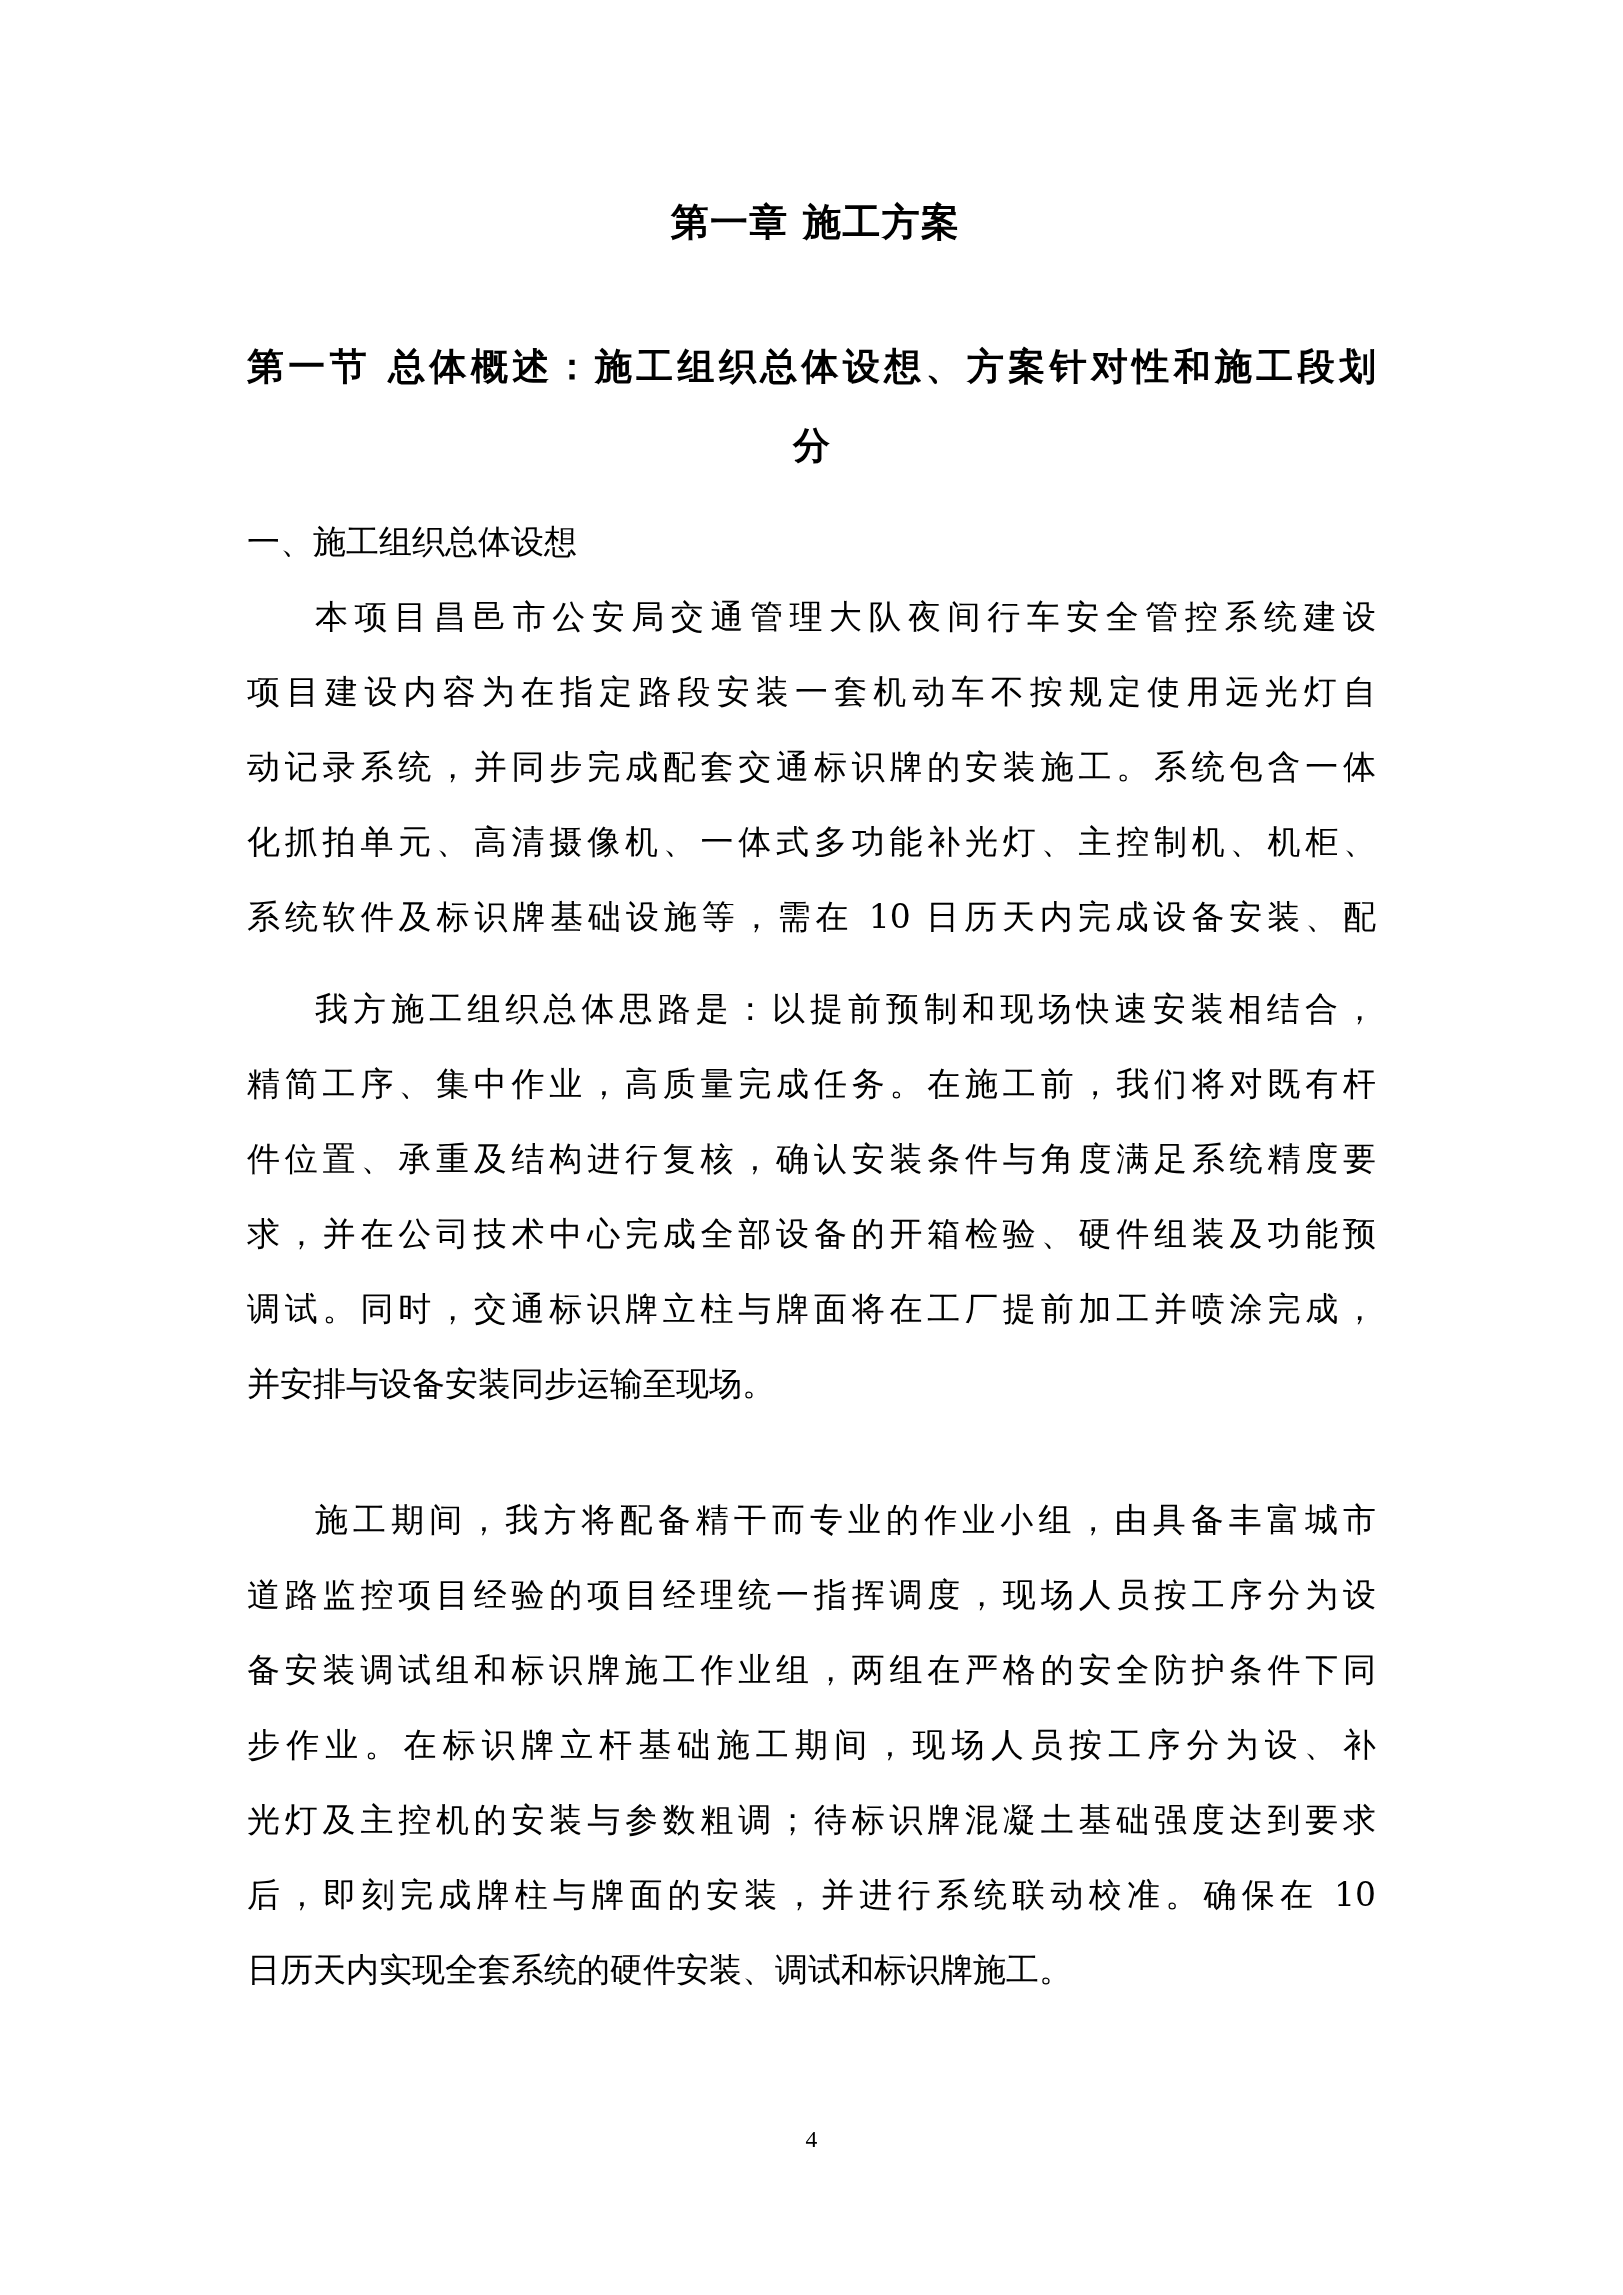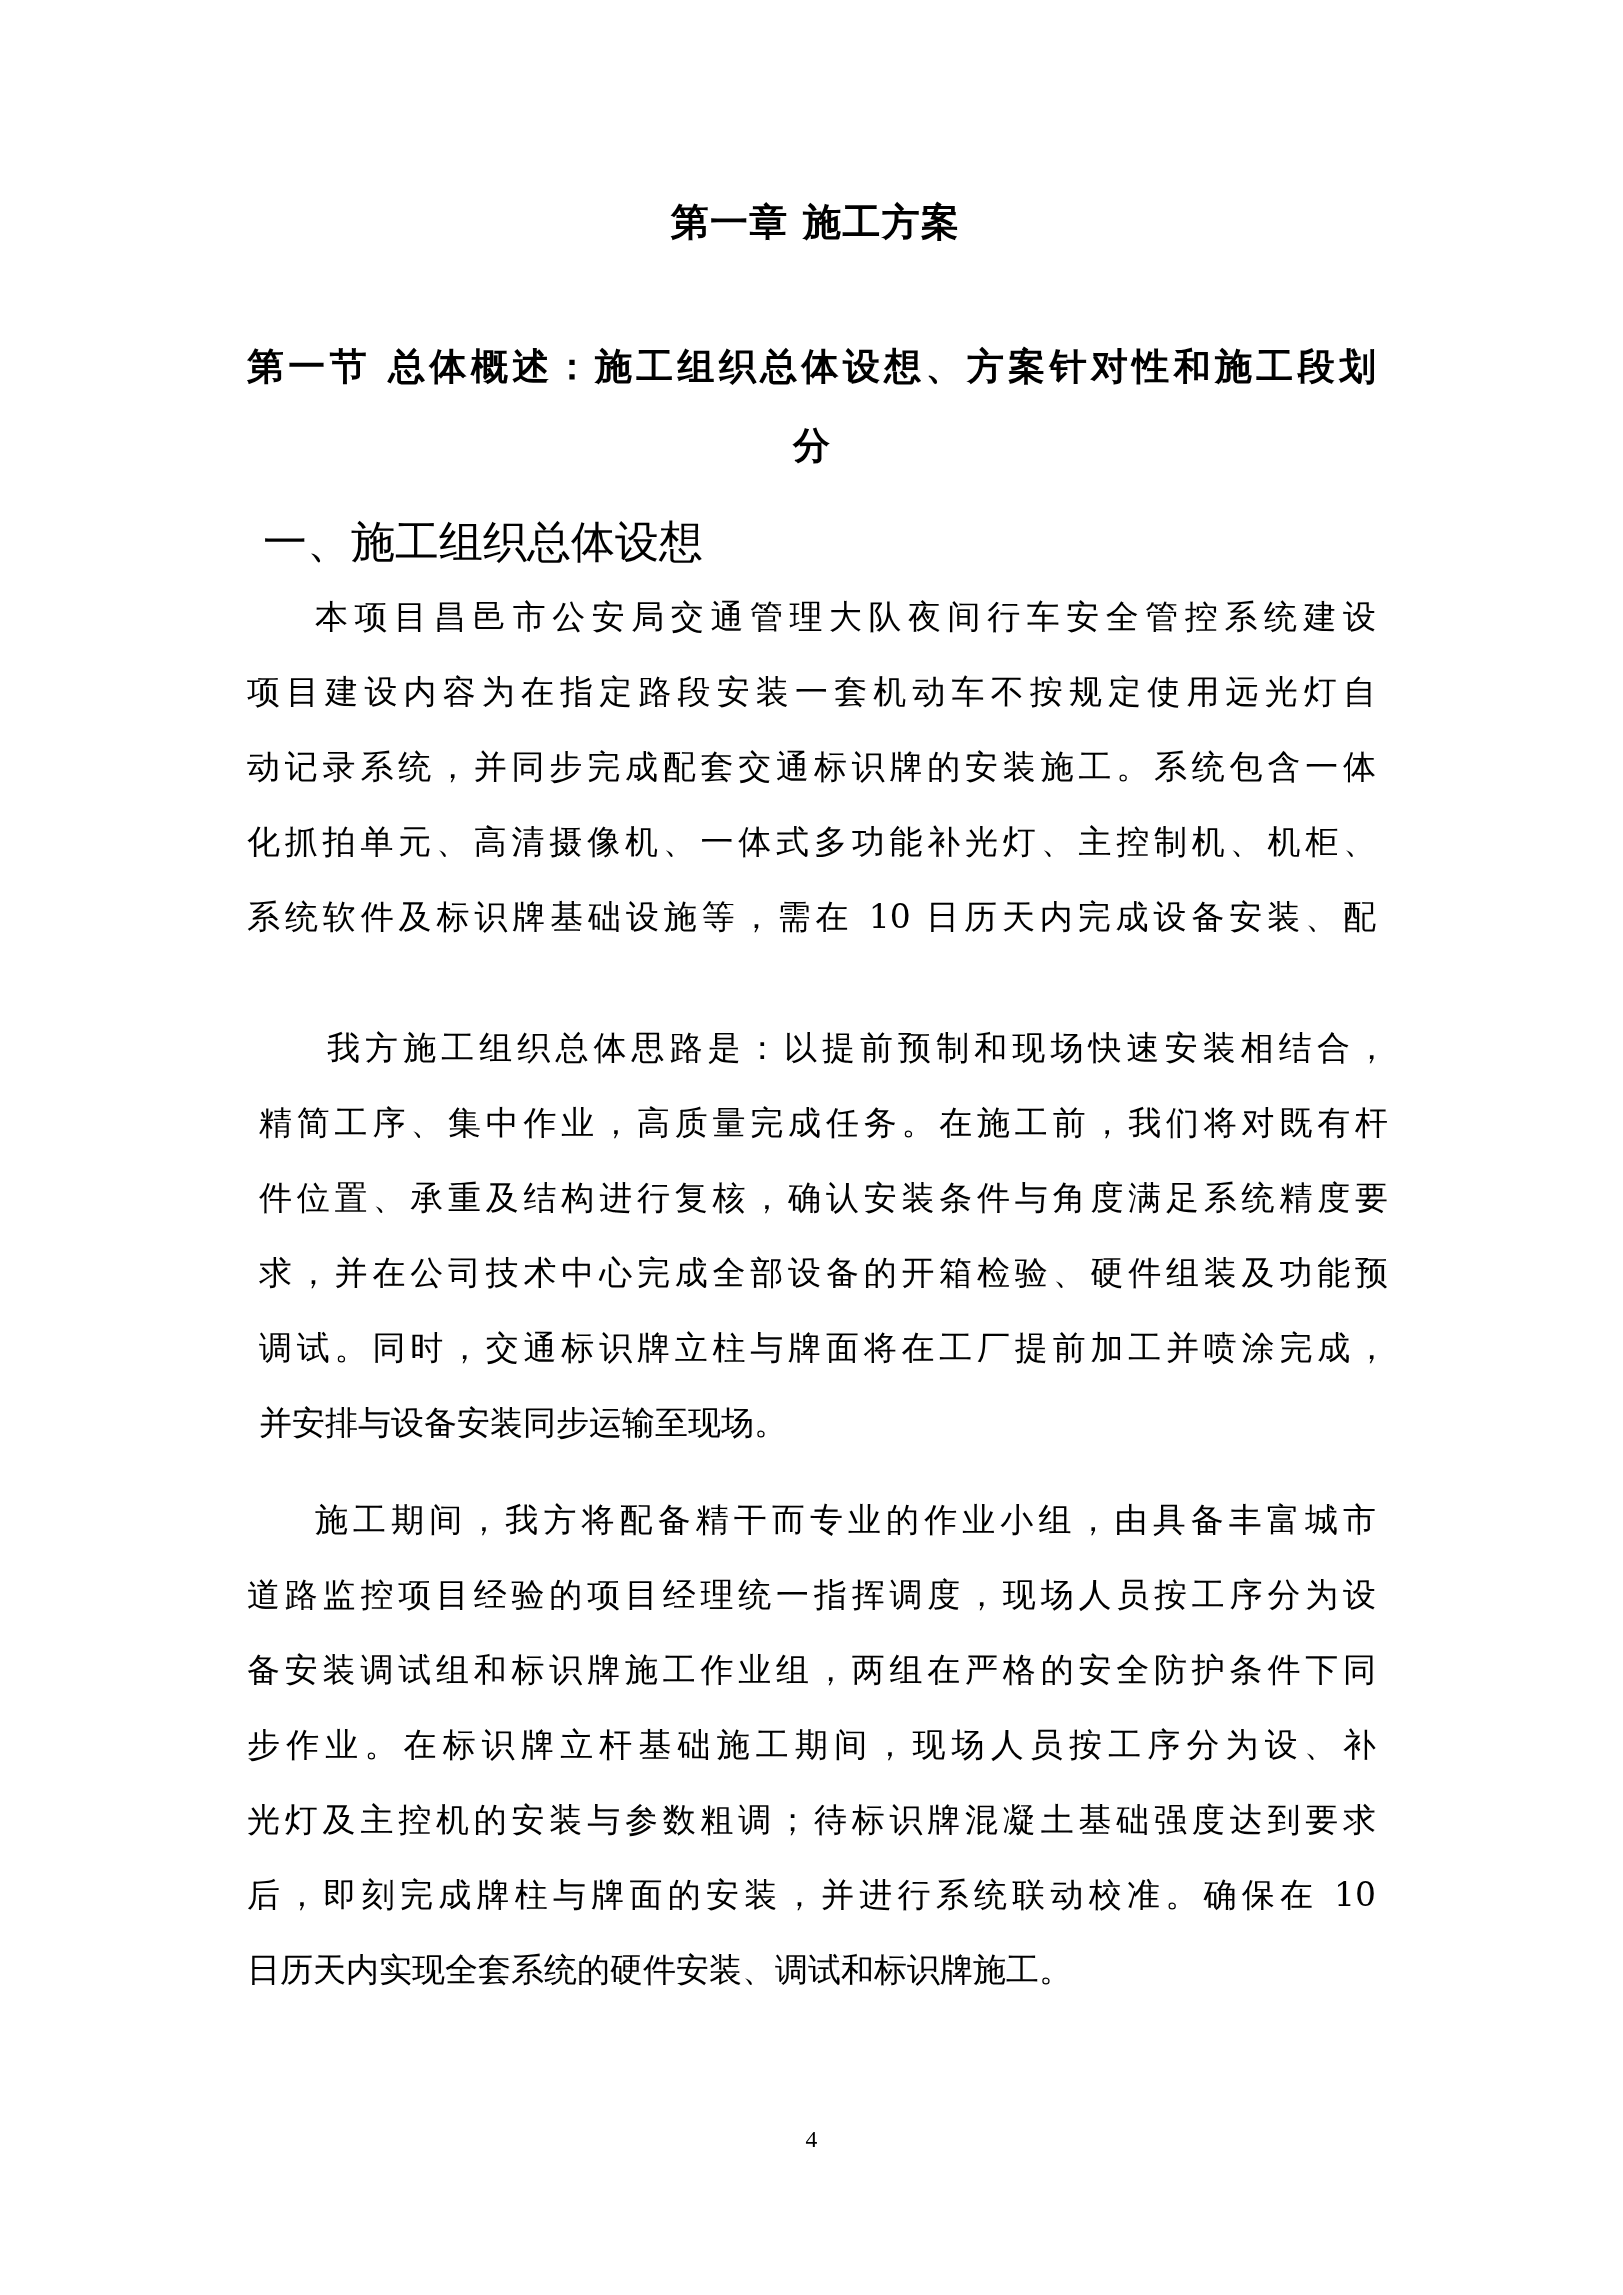--- a/index.html
+++ b/index.html
@@ -57,22 +57,22 @@
       text-align-last: justify;
       white-space: nowrap;
     }
     .section-title .l2 {
       display: block;
       text-align: center;
     }
     .sub-heading {
       position: absolute;
       top: 504px;
-      left: 16px;
-      font-size: 44px;
+      left: 0;
+      font-size: 33px;
       line-height: 75px;
       white-space: nowrap;
       text-align: right;
     }
     .body-text {
       position: absolute;
       left: 0;
       width: 1129px;
       font-size: 33px;
       line-height: 75px;
@@ -117,21 +117,21 @@
     <div class="sub-heading">一、施工组织总体设想</div>
 
     <div class="body-text" style="top:579px;">
       <span class="line indent">本项目昌邑市公安局交通管理大队夜间行车安全管控系统建设</span>
       <span class="line">项目建设内容为在指定路段安装一套机动车不按规定使用远光灯自</span>
       <span class="line">动记录系统，并同步完成配套交通标识牌的安装施工。系统包含一体</span>
       <span class="line">化抓拍单元、高清摄像机、一体式多功能补光灯、主控制机、机柜、</span>
       <span class="line">系统软件及标识牌基础设施等，需在 10 日历天内完成设备安装、配</span>
     </div>
 
-    <div class="body-text" style="top:1010px;margin-left:12px;">
+    <div class="body-text" style="top:971px;">
       <span class="line indent">我方施工组织总体思路是：以提前预制和现场快速安装相结合，</span>
       <span class="line">精简工序、集中作业，高质量完成任务。在施工前，我们将对既有杆</span>
       <span class="line">件位置、承重及结构进行复核，确认安装条件与角度满足系统精度要</span>
       <span class="line">求，并在公司技术中心完成全部设备的开箱检验、硬件组装及功能预</span>
       <span class="line">调试。同时，交通标识牌立柱与牌面将在工厂提前加工并喷涂完成，</span>
       <span class="line last">并安排与设备安装同步运输至现场。</span>
     </div>
 
     <div class="body-text" style="top:1482px;">
       <span class="line indent">施工期间，我方将配备精干而专业的作业小组，由具备丰富城市</span>

